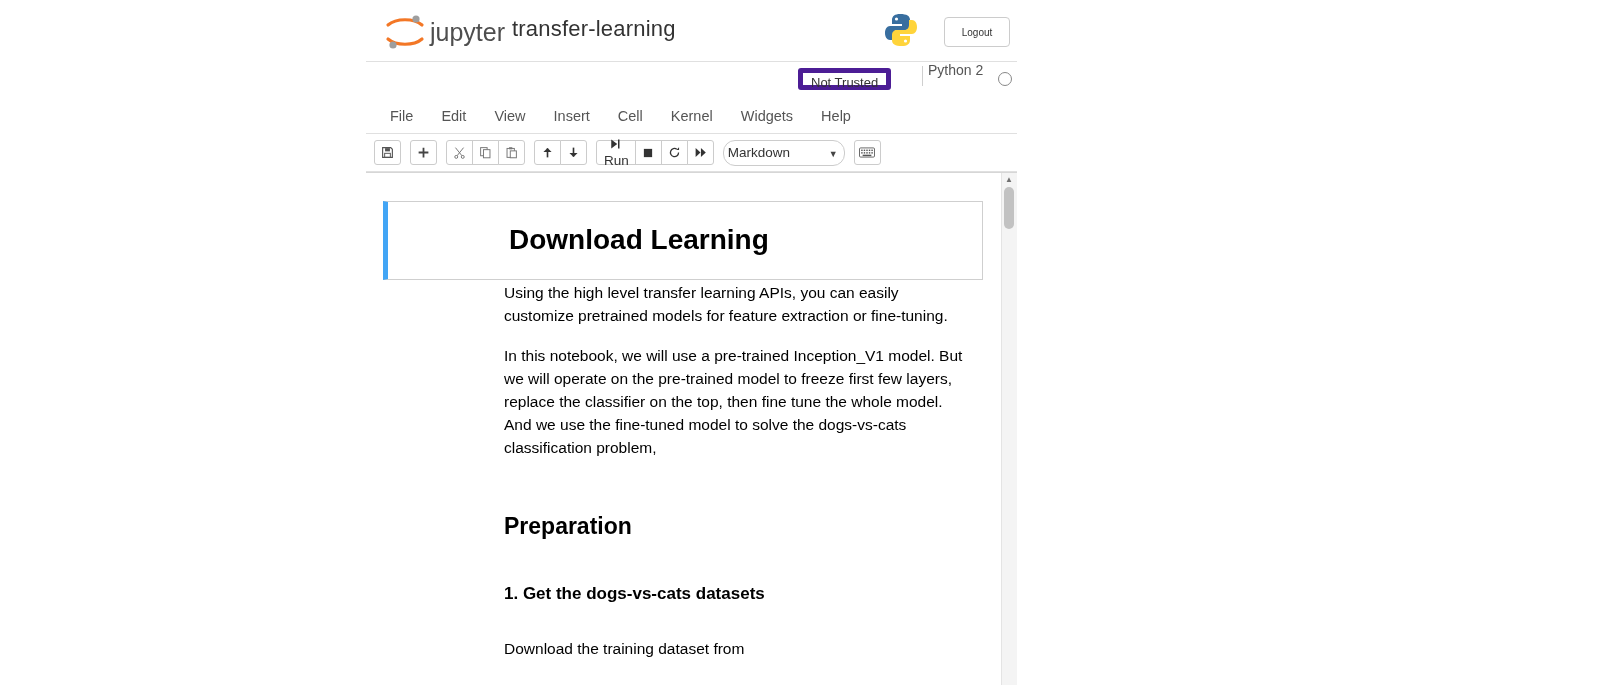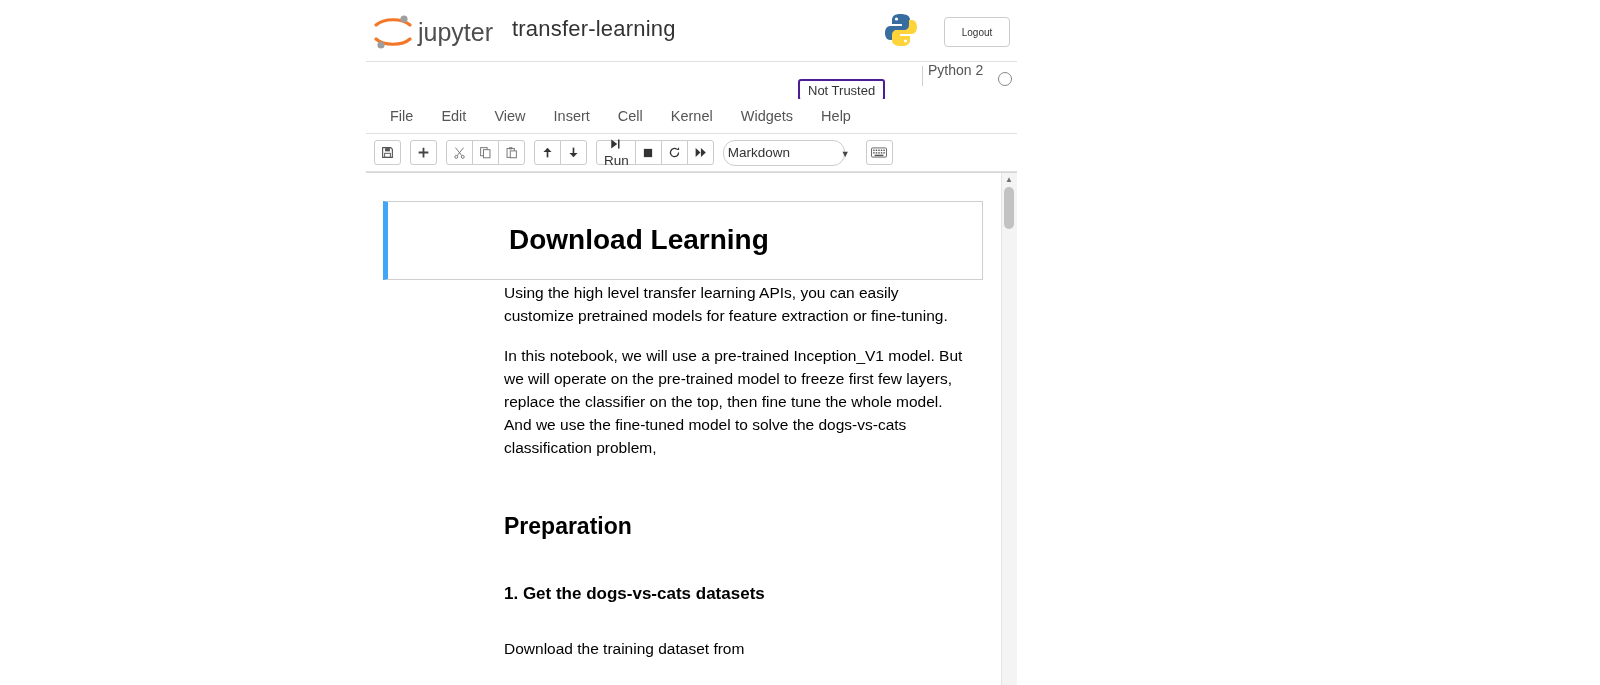--- a/index.html
+++ b/index.html
@@ -28,21 +28,21 @@
 
   
   .header {
     position: relative;
     height: 61px;
     background: #ffffff;
     border-bottom: 1px solid #e0e0e0;
   }
   .logo {
     position: absolute;
-    left: 6px;
+    left: 18px;
     top: 12px;
     display: flex;
     align-items: center;
     height: 40px;
   }
   .logo svg { display: block; }
 
   .notebook-name {
     position: absolute;
     left: 146px;
@@ -77,27 +77,27 @@
 
   
   .status-row {
     position: relative;
     height: 37px;
     background: #ffffff;
   }
   .trust-button {
     position: absolute;
     left: 432px;
-    top: 17px;
+    top: 6px;
     height: 22px;
     padding: 2px 8px 0 8px;
     font-size: 13px;
     color: #333333;
     background: #ffffff;
-    border: 2px solid #4c1d95;
+    border: 5px solid #4c1d95;
     border-radius: 3px;
     box-sizing: border-box;
     cursor: pointer;
   }
   .kernel-divider {
     position: absolute;
     left: 556px;
     top: 4px;
     width: 1px;
     height: 20px;
@@ -183,21 +183,21 @@
   .cell-type-select {
     height: 26px;
     width: 122px;
     font-size: 13.5px;
     font-family: "Liberation Sans", sans-serif;
     color: #333333;
     border: 1px solid #cccccc;
     border-radius: 12px;
     background: #ffffff;
     padding-left: 4px;
-    margin-right: 21px;
+    margin-right: 9px;
     -webkit-appearance: none;
     appearance: none;
   }
   .select-wrap {
     position: relative;
     display: inline-block;
   }
   .select-caret {
     position: absolute;
     right: 16px;

